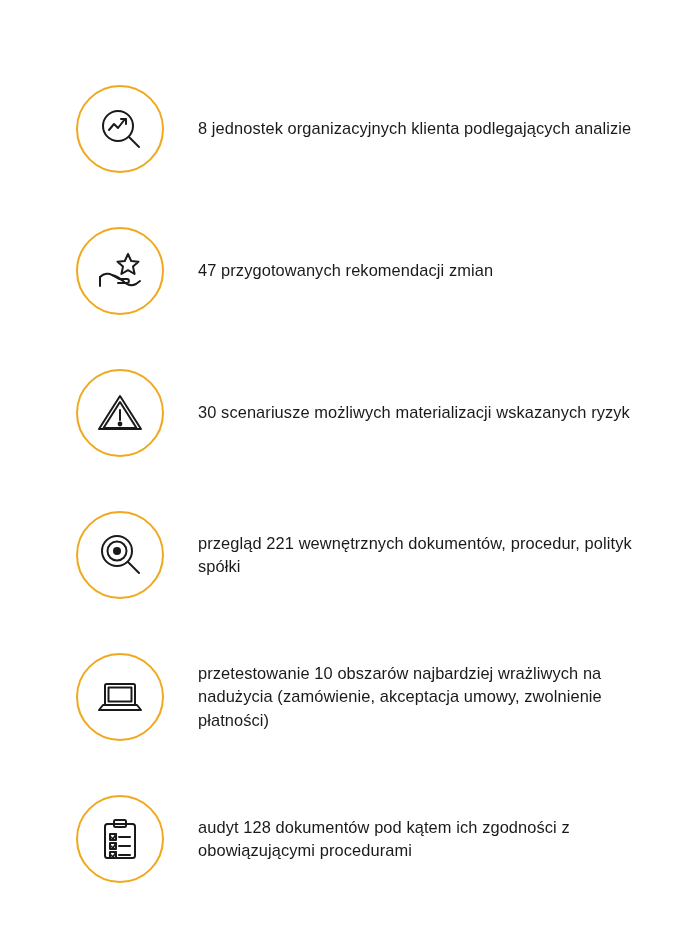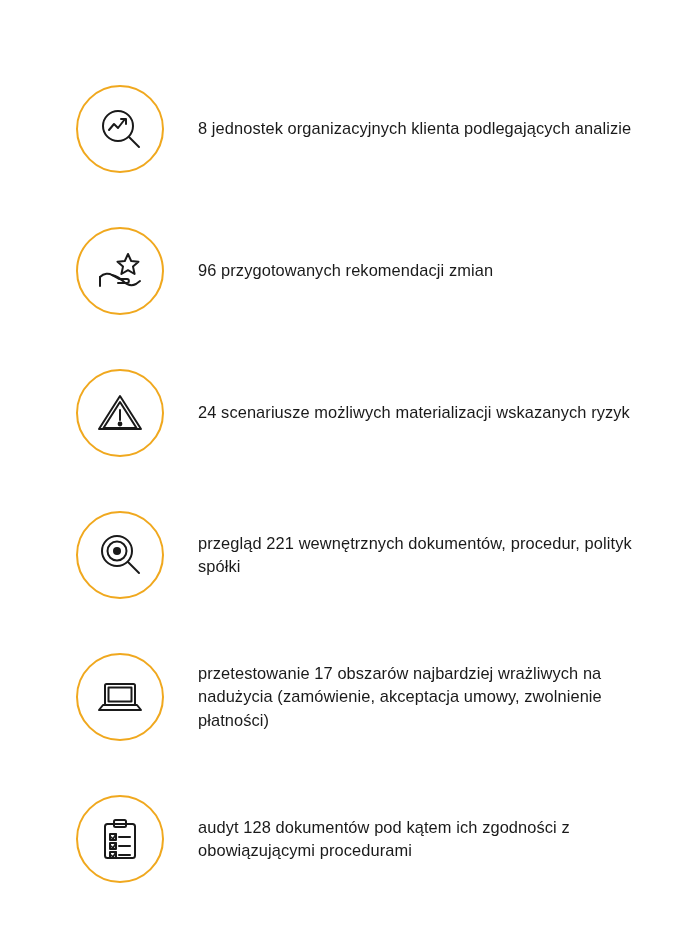--- a/index.html
+++ b/index.html
@@ -82,35 +82,35 @@
       <div class="badge">
         <span>
           <svg width="52" height="52" viewBox="0 0 52 52" fill="none" stroke="#1a1a1a" stroke-width="2" stroke-linecap="round" stroke-linejoin="round">
             <polygon points="34,9 37.2,16 44.5,16.7 39,21.6 40.6,29 34,25.2 27.4,29 29,21.6 23.5,16.7 30.8,16"></polygon>
             <path d="M6 32 C10 28, 15 28, 18 30 L25 34 L33 34 C35.5 34 35.5 38 33 38 L24 38"></path>
             <path d="M18 30 C22 31, 26 33, 29 36 C33 40, 38 41, 42 39 L46 36"></path>
             <path d="M6 32 L6 41"></path>
           </svg>
         </span>
       </div>
-      <div class="row-text">96 przygotowanych rekomendacji zmian</div>
+      <div class="row-text">47 przygotowanych rekomendacji zmian</div>
     </div>
 
     <div class="row">
       <div class="badge">
         <span>
           <svg width="52" height="52" viewBox="0 0 52 52" fill="none" stroke="#1a1a1a" stroke-width="2" stroke-linecap="round" stroke-linejoin="round">
             <path d="M26 9 L47 42 L5 42 Z"></path>
             <path d="M26 15 L42.5 41 L9.5 41 Z"></path>
             <line x1="26" y1="23" x2="26" y2="33"></line>
             <circle cx="26" cy="37" r="1.4" fill="#1a1a1a"></circle>
           </svg>
         </span>
       </div>
-      <div class="row-text">24 scenariusze możliwych materializacji wskazanych ryzyk</div>
+      <div class="row-text">30 scenariusze możliwych materializacji wskazanych ryzyk</div>
     </div>
 
     <div class="row">
       <div class="badge">
         <span>
           <svg width="52" height="52" viewBox="0 0 52 52" fill="none" stroke="#1a1a1a" stroke-width="2" stroke-linecap="round" stroke-linejoin="round">
             <circle cx="23" cy="22" r="15"></circle>
             <circle cx="23" cy="22" r="9.5"></circle>
             <circle cx="23" cy="22" r="4" fill="#1a1a1a" stroke="none"></circle>
             <line x1="34" y1="33" x2="45" y2="44"></line>
@@ -123,21 +123,21 @@
     <div class="row">
       <div class="badge">
         <span>
           <svg width="52" height="52" viewBox="0 0 52 52" fill="none" stroke="#1a1a1a" stroke-width="2" stroke-linecap="round" stroke-linejoin="round">
             <rect x="11" y="13" width="30" height="21" rx="1.5"></rect>
             <rect x="14.5" y="16.5" width="23" height="14"></rect>
             <path d="M5 39 L47 39 L43 34 L9 34 Z"></path>
           </svg>
         </span>
       </div>
-      <div class="row-text">przetestowanie 17 obszarów najbardziej wrażliwych na nadużycia (zamówienie, akceptacja umowy, zwolnienie płatności)</div>
+      <div class="row-text">przetestowanie 10 obszarów najbardziej wrażliwych na nadużycia (zamówienie, akceptacja umowy, zwolnienie płatności)</div>
     </div>
 
     <div class="row">
       <div class="badge">
         <span>
           <svg width="52" height="52" viewBox="0 0 52 52" fill="none" stroke="#1a1a1a" stroke-width="2" stroke-linecap="round" stroke-linejoin="round">
             <rect x="11" y="11" width="30" height="34" rx="2.5"></rect>
             <rect x="20" y="7" width="12" height="7" rx="1.5"></rect>
             <rect x="16" y="21" width="6" height="6"></rect>
             <polyline points="17,24 19,26 22,21" stroke-width="1.6"></polyline>

